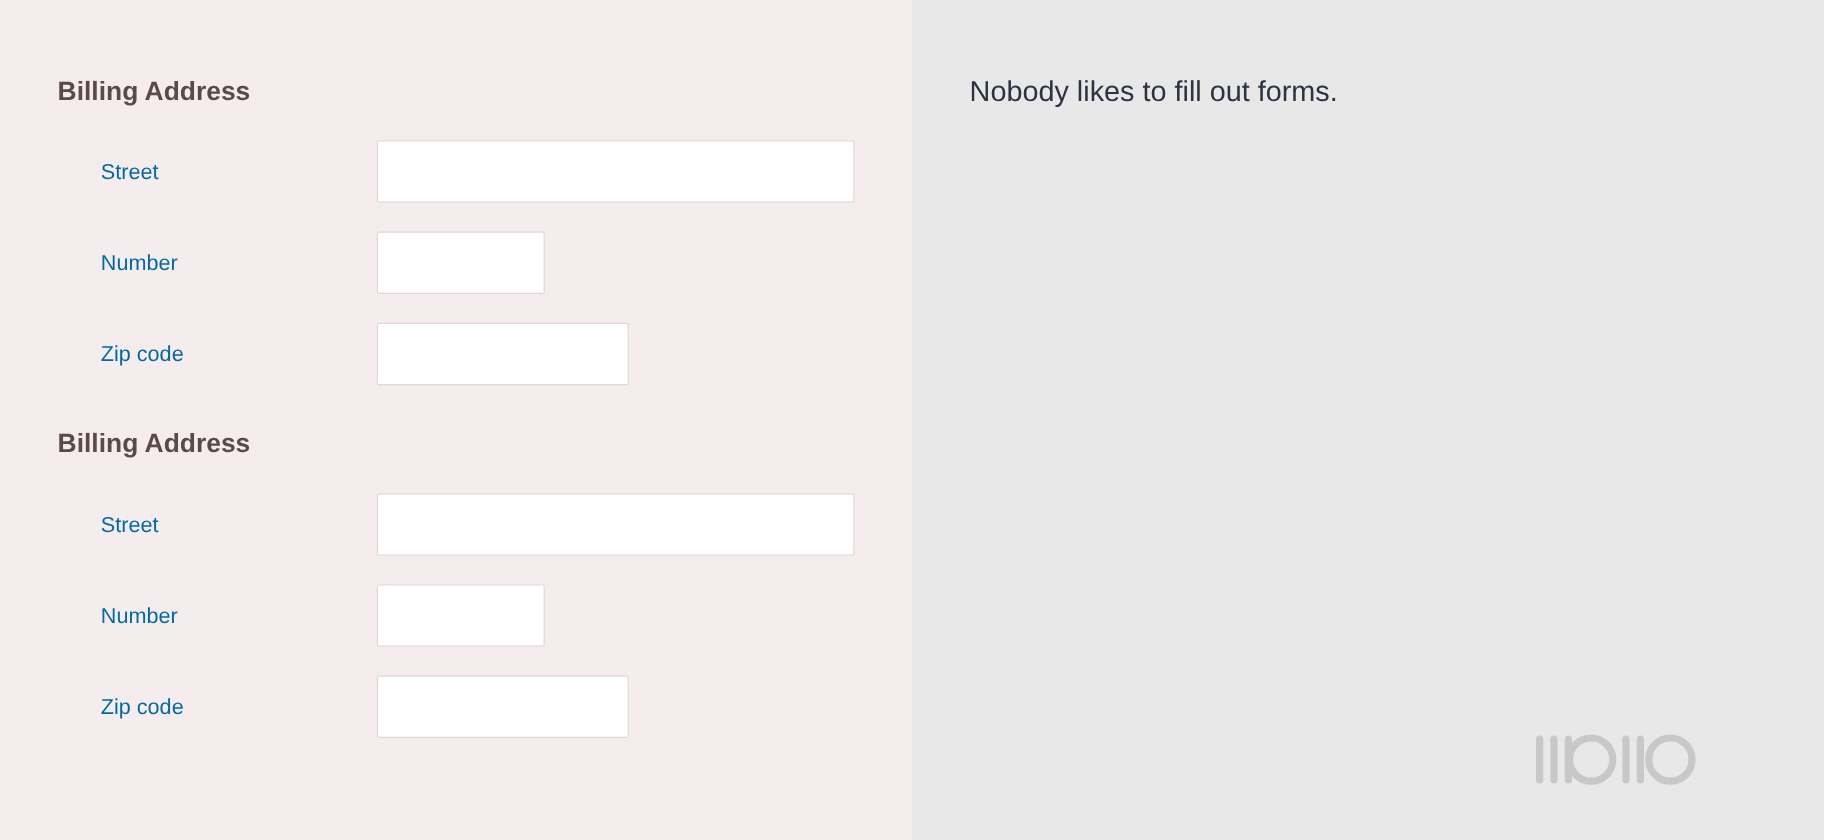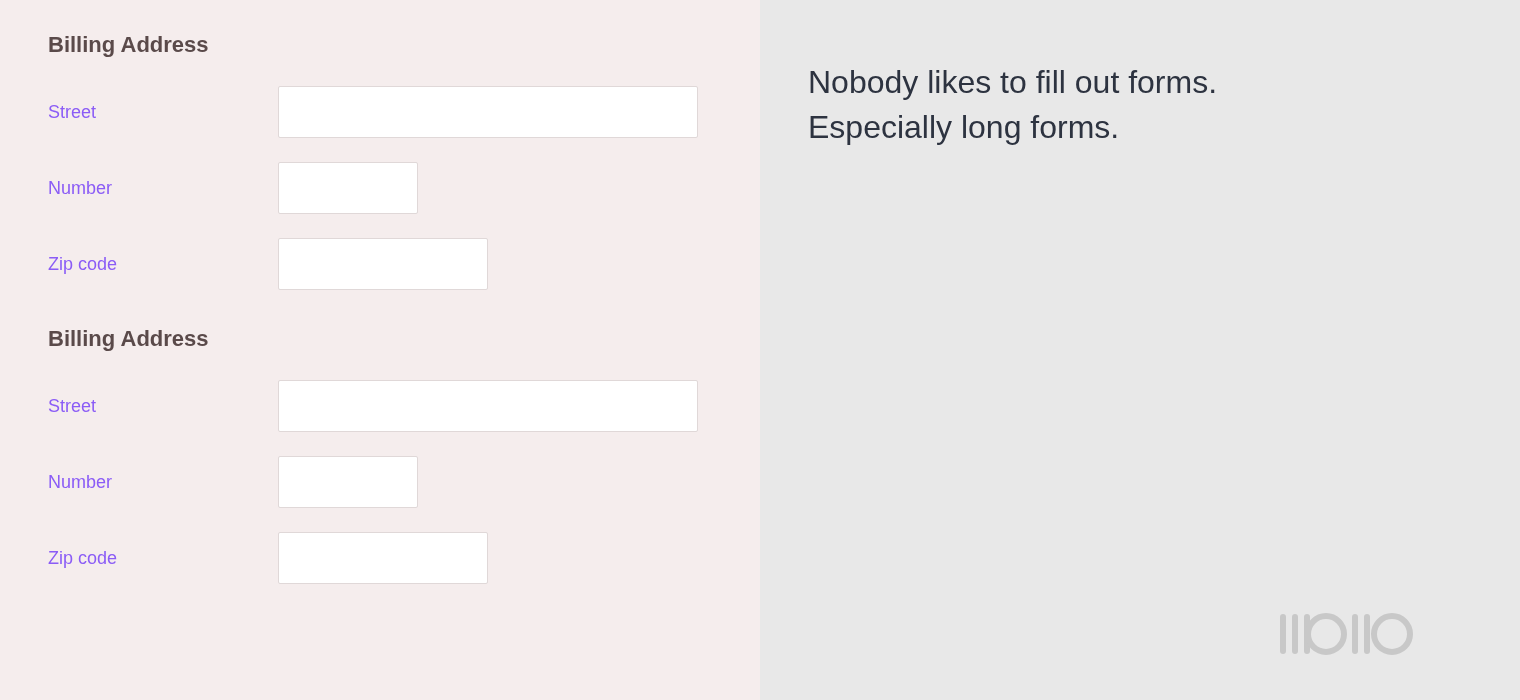--- a/index.html
+++ b/index.html
@@ -13,21 +13,21 @@
       height: 700px;
       display: flex;
       font-family: -apple-system, BlinkMacSystemFont, 'Segoe UI', Helvetica, Arial, sans-serif;
       overflow: hidden;
     }
 
     .left-panel {
       width: 760px;
       height: 700px;
       background-color: #f5eded;
-      padding: 32px 48px;
+      padding: 63px 48px;
       flex-shrink: 0;
     }
 
     .right-panel {
       width: 760px;
       height: 700px;
       background-color: #e8e8e8;
       padding: 50px 48px;
       flex-shrink: 0;
       position: relative;
@@ -46,23 +46,24 @@
 
     .form-row {
       display: flex;
       align-items: center;
       margin-bottom: 24px;
     }
 
     .form-label {
       width: 230px;
       font-size: 18px;
-      color: #8b5cf6;
+      color: #0369a1;
       font-weight: 400;
       flex-shrink: 0;
+      margin-left: 36px;
     }
 
     .form-input-street {
       width: 420px;
       height: 52px;
       background: #ffffff;
       border: 1px solid #e0d8d8;
       border-radius: 2px;
       outline: none;
       font-size: 16px;
@@ -82,21 +83,21 @@
       width: 210px;
       height: 52px;
       background: #ffffff;
       border: 1px solid #e0d8d8;
       border-radius: 2px;
       outline: none;
       font-size: 16px;
     }
 
     .tagline {
-      font-size: 32px;
+      font-size: 24px;
       font-weight: 400;
       color: #2d3340;
       line-height: 1.4;
       margin-top: 10px;
     }
 
     .mono-logo {
       position: absolute;
       bottom: 30px;
       right: 40px;
@@ -148,21 +149,20 @@
       <label class="form-label">Zip code</label>
       <input class="form-input-zip" type="text" style="">
     </div>
   </div>
 
 </div>
 
 <div class="right-panel">
   <div class="tagline">
     <span>Nobody likes to fill out forms.</span><br>
-    <span>Especially long forms.</span>
   </div>
   <div class="mono-logo">
     
     <svg width="200" height="50" viewBox="0 0 200 50">
 
       <rect x="0" y="5" width="6" height="40" rx="3" fill="#c8c8c8"></rect>
       <rect x="12" y="5" width="6" height="40" rx="3" fill="#c8c8c8"></rect>
       <rect x="24" y="5" width="6" height="40" rx="3" fill="#c8c8c8"></rect>
       <circle cx="46" cy="25" r="18" fill="none" stroke="#c8c8c8" stroke-width="6"></circle>
       <rect x="72" y="5" width="6" height="40" rx="3" fill="#c8c8c8"></rect>

